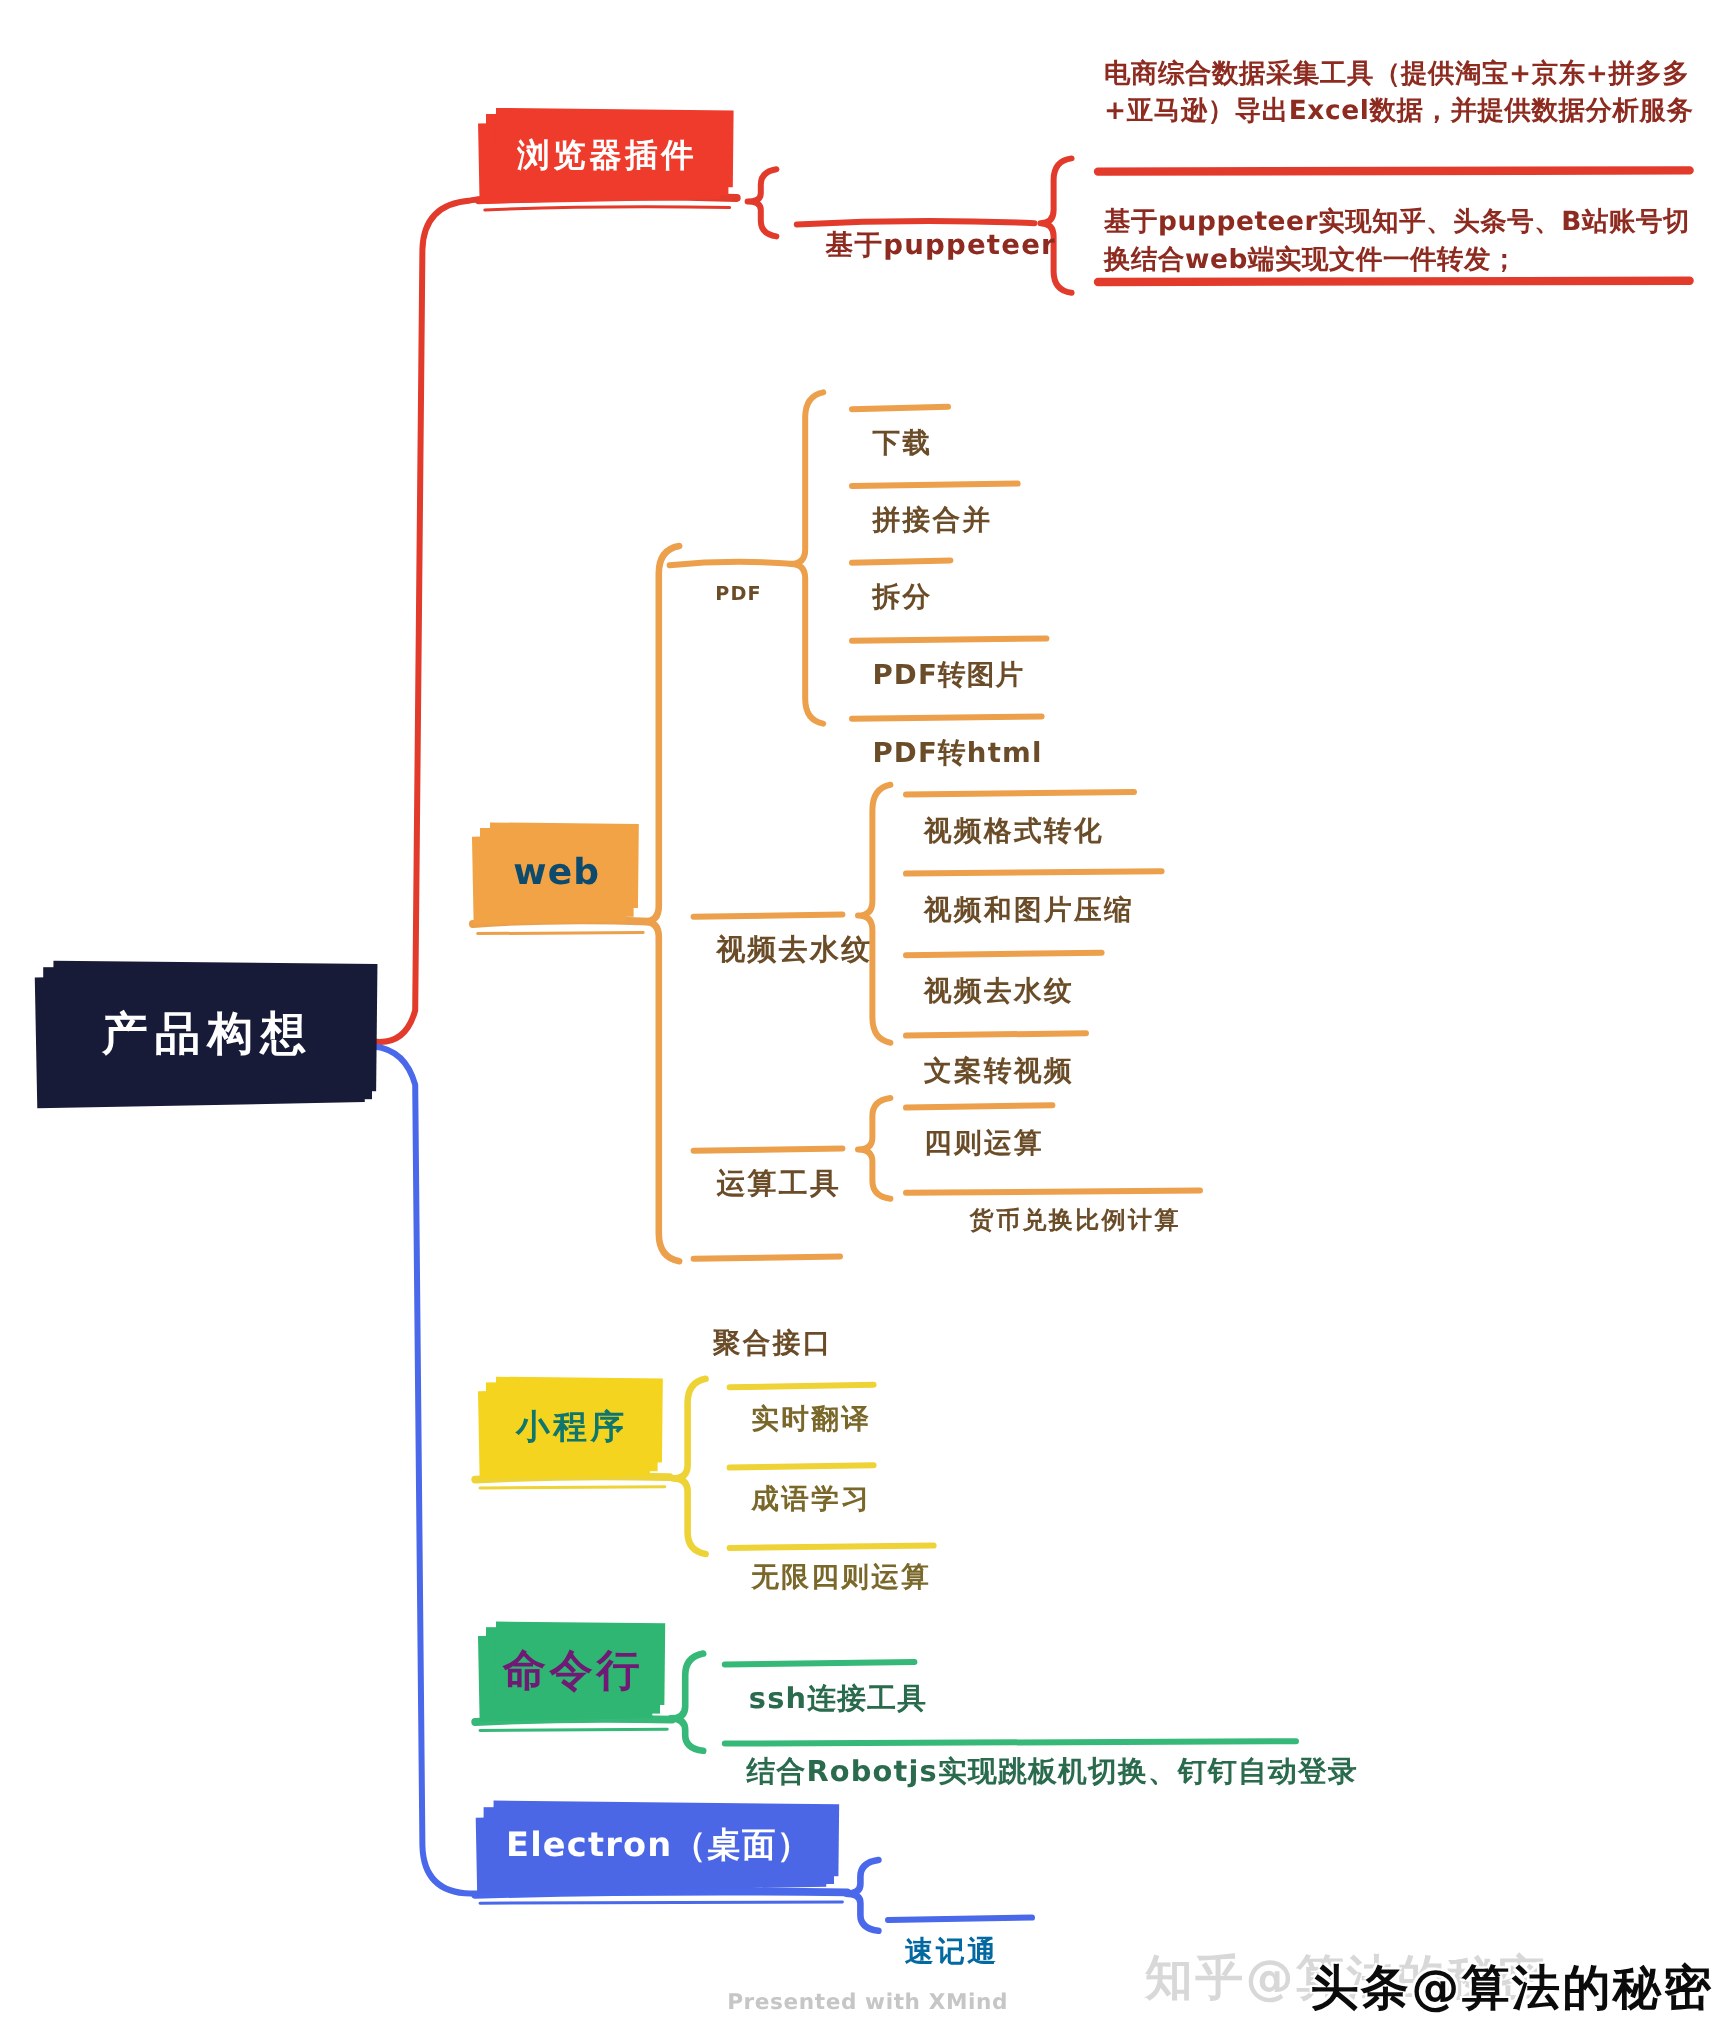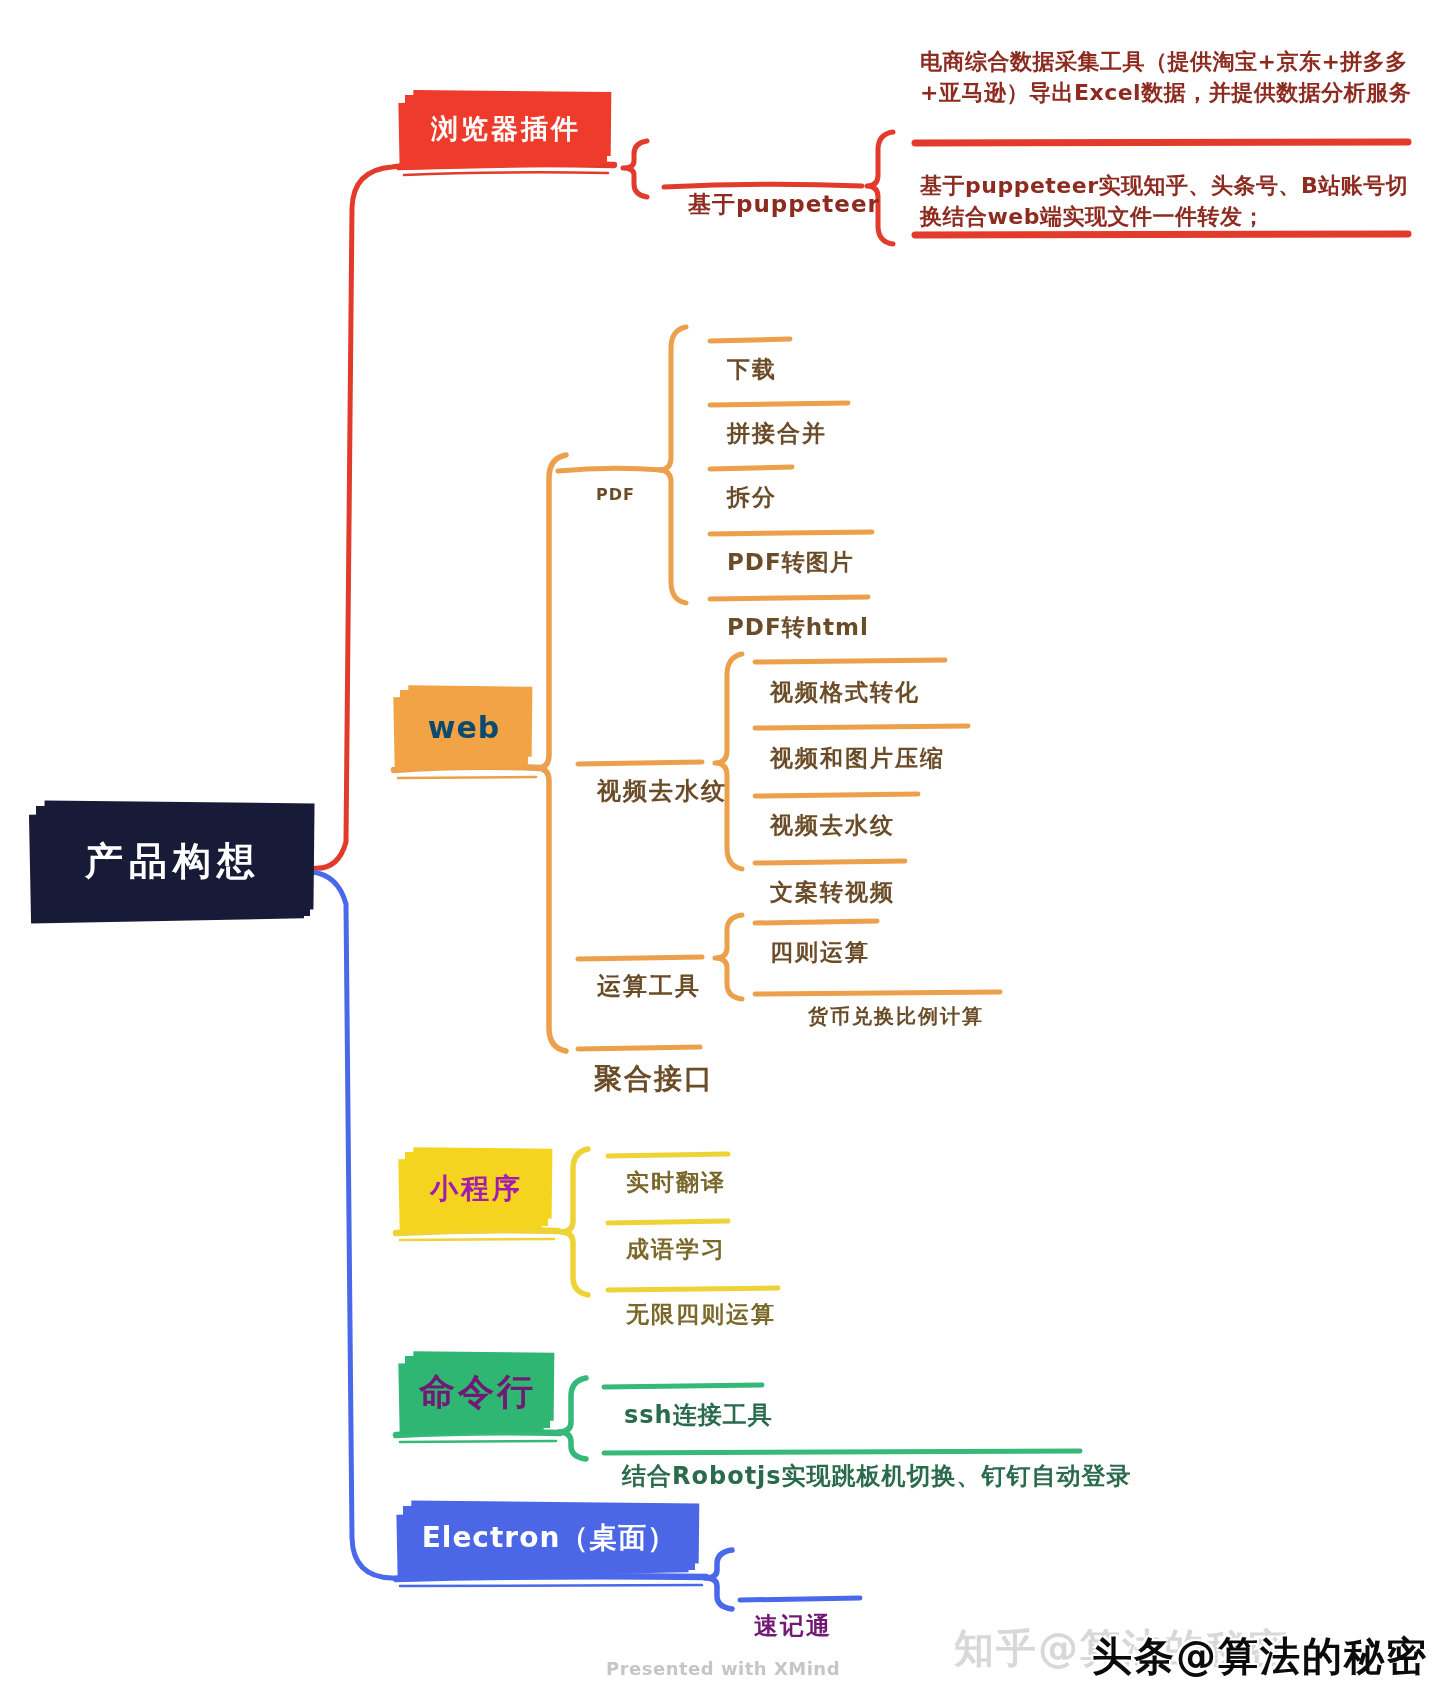--- a/index.html
+++ b/index.html
@@ -14,21 +14,21 @@
   .box{position:absolute;display:flex;align-items:center;justify-content:center;z-index:3;}
   .box::before{content:"";position:absolute;left:-6px;top:6px;right:7px;bottom:-5px;
                background:var(--c);transform:rotate(-1.1deg);z-index:-1;}
   .box::after{content:"";position:absolute;left:8px;top:-4px;right:-4px;bottom:8px;
               background:var(--c);transform:rotate(.6deg);z-index:-1;}
   .box>span{position:relative;z-index:2;font-weight:bold;white-space:nowrap;}
   .boxfill{background:var(--c);}
 
   .lbl{position:absolute;z-index:2;font-weight:bold;white-space:nowrap;letter-spacing:2px;margin-top:48px;}
   .red-t{color:#8e2b20}.orange-t{color:#6b4c28}.yellow-t{color:#7a682b}
-  .green-t{color:#2a6a4d}.blue-t{color:#701a75}
+  .green-t{color:#2a6a4d}.blue-t{color:#0369a1}
   .para{position:absolute;z-index:2;font-weight:bold;white-space:normal;letter-spacing:.5px;
         color:#8e2b20;font-size:22px;line-height:1.42;width:505px;}
 
   .root-label{font-size:38px;color:#ffffff;letter-spacing:6px;}
   .footer-note{position:absolute;left:588px;top:1658px;width:270px;text-align:center;z-index:2;
                color:#c6c6c6;font-size:18px;font-weight:bold;letter-spacing:.5px;}
   .wm-ghost{position:absolute;right:150px;bottom:18px;z-index:2;color:#b9b9b9;opacity:.55;
             font-size:40px;font-weight:900;letter-spacing:2px;}
   .wm{position:absolute;right:12px;bottom:10px;z-index:3;color:#0b0b0b;font-size:40px;font-weight:900;
       letter-spacing:2px;
@@ -119,24 +119,24 @@
   <div class="lbl orange-t" style="left:597px;top:727px;font-size:24px;">视频去水纹</div>
   <div class="lbl orange-t" style="left:770px;top:629px;font-size:23px;">视频格式转化</div>
   <div class="lbl orange-t" style="left:770px;top:695px;font-size:23px;">视频和图片压缩</div>
   <div class="lbl orange-t" style="left:770px;top:762px;font-size:23px;">视频去水纹</div>
   <div class="lbl orange-t" style="left:770px;top:829px;font-size:23px;">文案转视频</div>
 
   <div class="lbl orange-t" style="left:597px;top:922px;font-size:24px;">运算工具</div>
   <div class="lbl orange-t" style="left:770px;top:889px;font-size:23px;">四则运算</div>
   <div class="lbl orange-t" style="left:808px;top:955px;font-size:20px;">货币兑换比例计算</div>
 
-  <div class="lbl orange-t" style="left:594px;top:1012px;font-size:28px;text-align:center;">聚合接口</div>
+  <div class="lbl orange-t" style="left:594px;top:1056px;font-size:23px;text-align:center;">聚合接口</div>
 
   <div class="box boxfill" style="--c:#f4d41f;left:405px;top:1152px;width:143px;height:74px;">
-    <span style="font-size:28px;color:#a21caf;letter-spacing:3px;font-family:Liberation Serif, serif;">小程序</span>
+    <span style="font-size:28px;color:#0f766e;letter-spacing:3px;font-family:Liberation Serif, serif;">小程序</span>
   </div>
   <div class="lbl yellow-t" style="left:626px;top:1119px;font-size:23px;">实时翻译</div>
   <div class="lbl yellow-t" style="left:626px;top:1186px;font-size:23px;">成语学习</div>
   <div class="lbl yellow-t" style="left:626px;top:1251px;font-size:23px;">无限四则运算</div>
 
   <div class="box boxfill" style="--c:#2eb672;left:405px;top:1356px;width:145px;height:72px;">
     <span style="font-size:36px;color:#701a75;letter-spacing:3px;">命令行</span>
   </div>
   <div class="lbl green-t" style="left:624px;top:1351px;font-size:24px;letter-spacing:1px;">ssh连接工具</div>
   <div class="lbl green-t" style="left:622px;top:1412px;font-size:24px;letter-spacing:1px;">结合Robotjs实现跳板机切换、钉钉自动登录</div>

